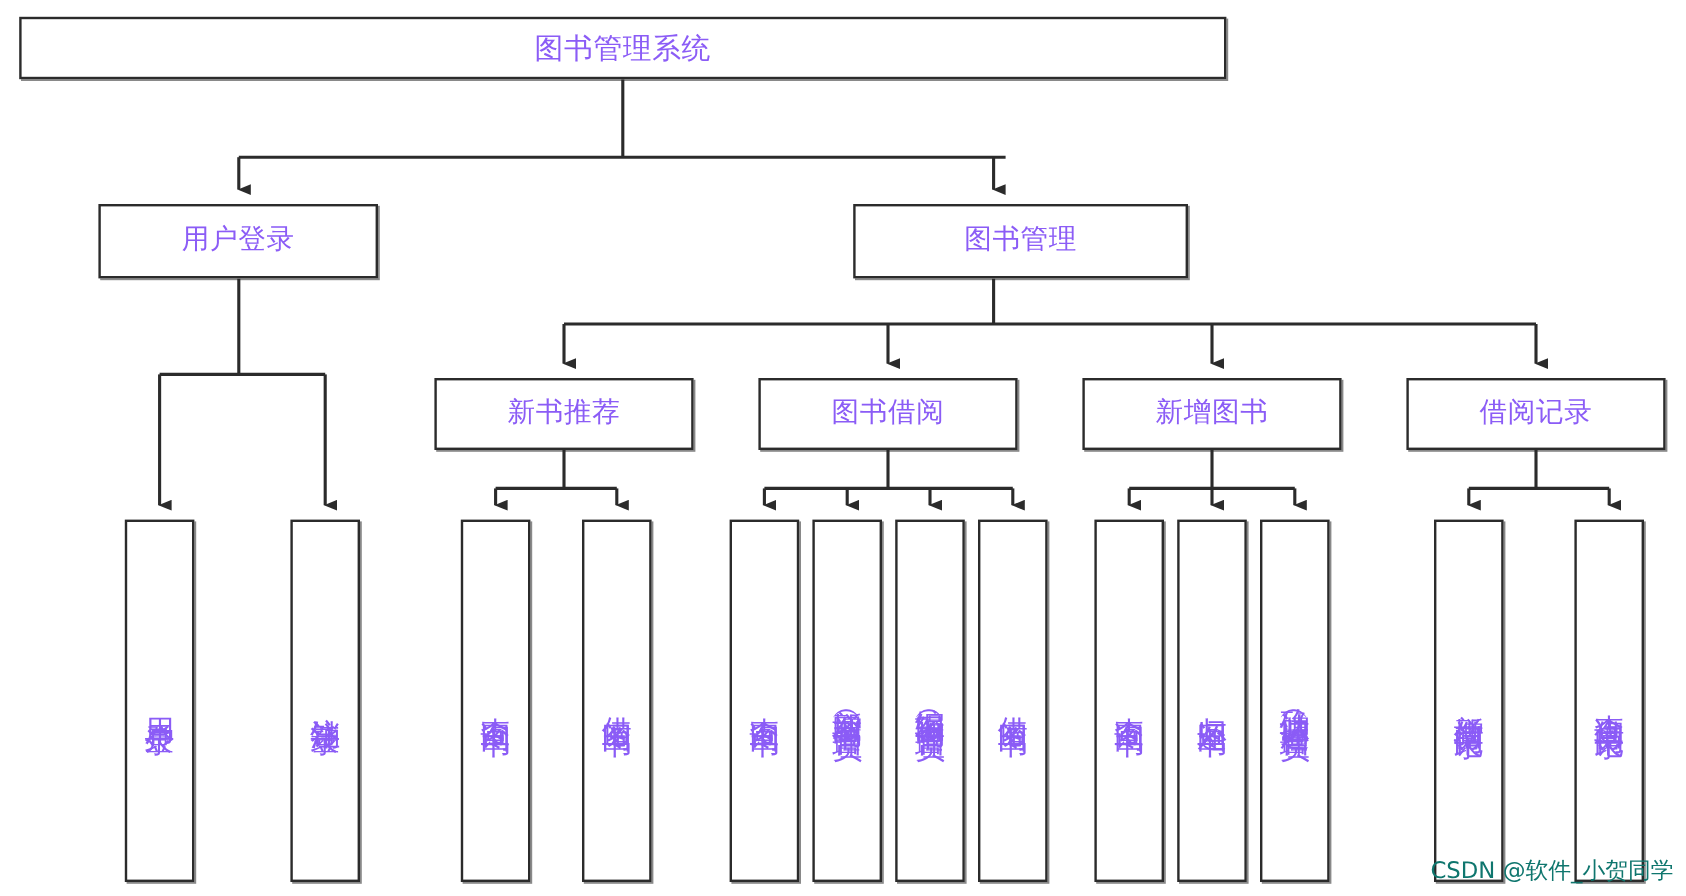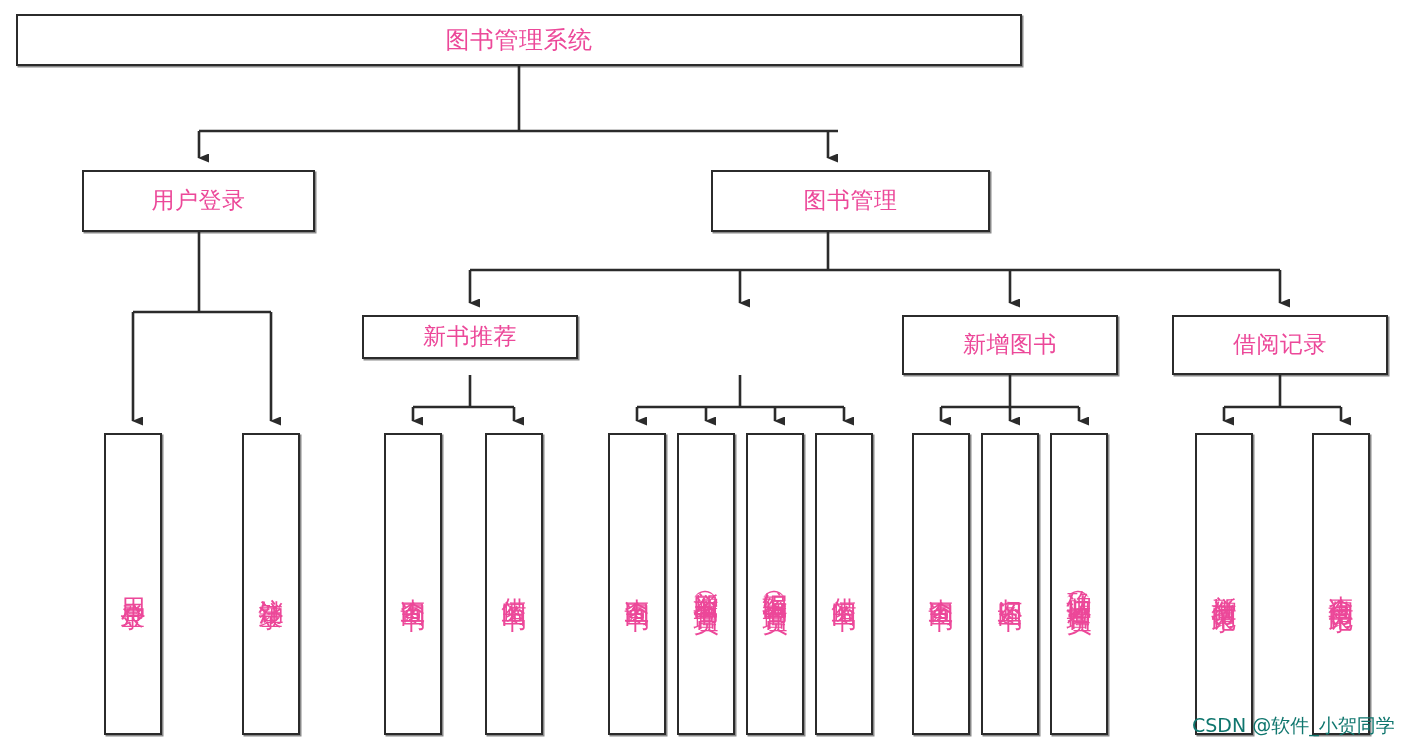--- a/index.html
+++ b/index.html
@@ -28,21 +28,21 @@
   }
   .node {
     position: absolute;
     box-sizing: border-box;
     background: #ffffff;
     border: 2px solid #2b2b2b;
     box-shadow: 1.5px 1.5px 0 0 rgba(40,40,40,0.55);
     display: flex;
     align-items: center;
     justify-content: center;
-    color: #ec4899;
+    color: #8b5cf6;
     z-index: 2;
   }
   .node .label {
     display: block;
     text-align: center;
     line-height: 1.12;
     letter-spacing: 0.5px;
   }
   .node.horizontal .label {
     writing-mode: horizontal-tb;
@@ -133,22 +133,25 @@
     <span class="label">图书管理系统</span>
   </div>
 
   <div class="node horizontal" style="left:82px; top:170px; width:233px; height:62px;">
     <span class="label">用户登录</span>
   </div>
   <div class="node horizontal" style="left:711px; top:170px; width:279px; height:62px;">
     <span class="label">图书管理</span>
   </div>
 
-  <div class="node horizontal" style="left:362px; top:315px; width:216px; height:44px;">
+  <div class="node horizontal" style="left:362px; top:315px; width:216px; height:60px;">
     <span class="label">新书推荐</span>
+  </div>
+  <div class="node horizontal" style="left:632px; top:315px; width:216px; height:60px;">
+    <span class="label">图书借阅</span>
   </div>
   <div class="node horizontal" style="left:902px; top:315px; width:216px; height:60px;">
     <span class="label">新增图书</span>
   </div>
   <div class="node horizontal" style="left:1172px; top:315px; width:216px; height:60px;">
     <span class="label">借阅记录</span>
   </div>
 
   <div class="node vertical" style="left:104px; top:433px; width:58px; height:302px;">
     <span class="label">用户登录</span>

